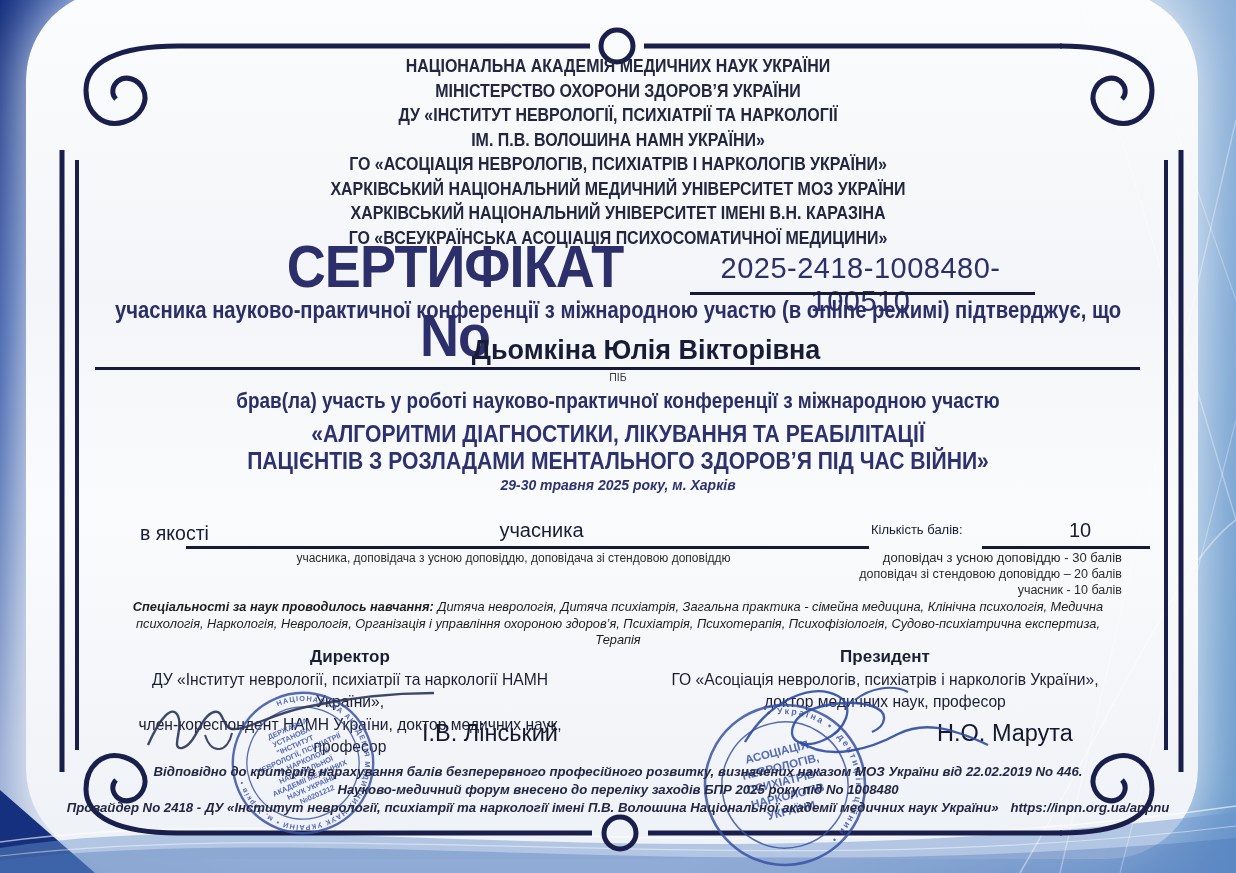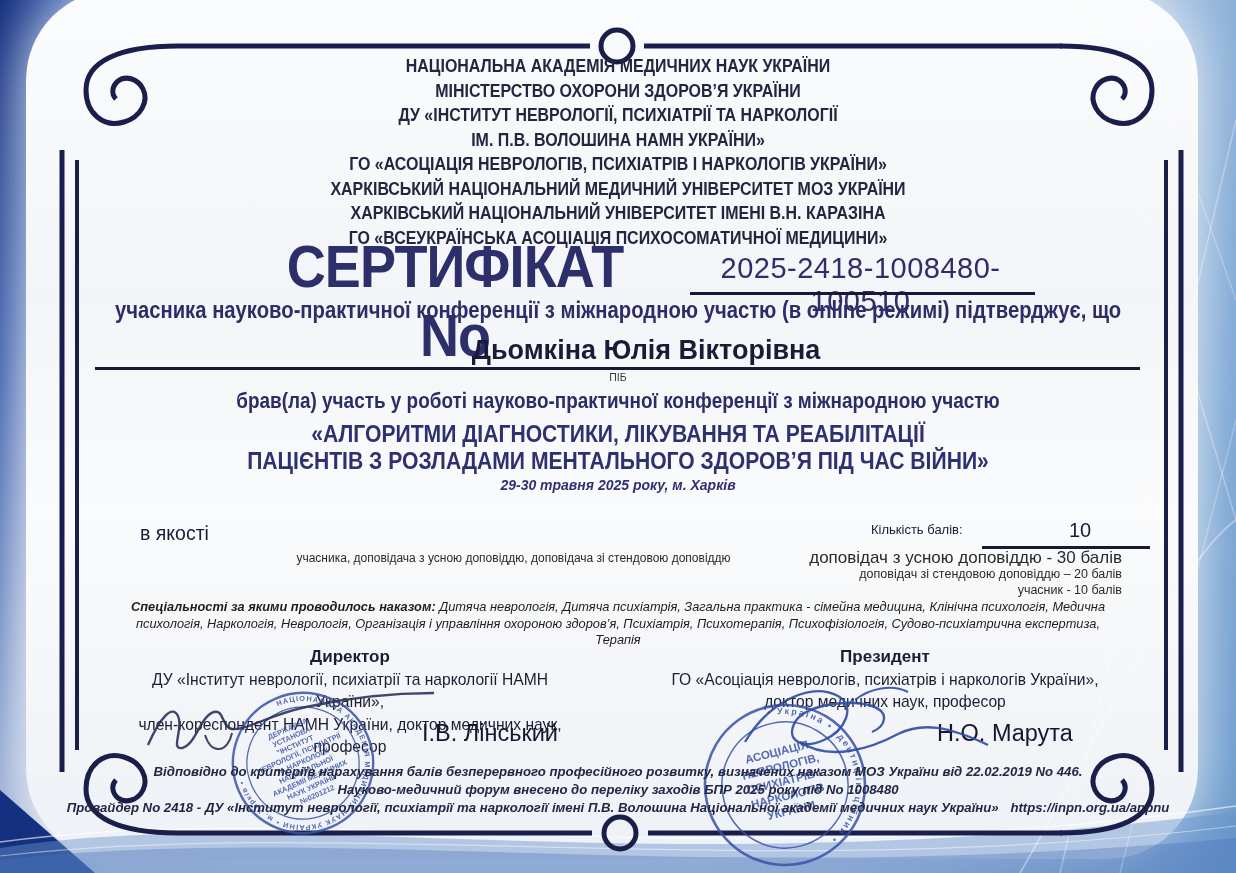--- a/index.html
+++ b/index.html
@@ -83,32 +83,33 @@
   <div class="abs rule" style="left:95px;top:367px;width:1045px;height:3px;"></div>
   <div class="abs center" style="left:60px;top:371px;width:1116px;font-size:10.5px;color:#3a3a3a;">ПІБ</div>
 
   <div class="abs center cond88 navy" style="left:0;top:389px;width:1236px;font-size:21.5px;font-weight:bold;">брав(ла) участь у роботі науково-практичної конференції з міжнародною участю</div>
 
   <div class="abs center cond88 titleblue" style="left:0;top:420px;width:1236px;font-size:24px;font-weight:bold;">«АЛГОРИТМИ ДІАГНОСТИКИ, ЛІКУВАННЯ ТА РЕАБІЛІТАЦІЇ</div>
   <div class="abs center cond88 titleblue" style="left:0;top:447px;width:1236px;font-size:24px;font-weight:bold;">ПАЦІЄНТІВ З РОЗЛАДАМИ МЕНТАЛЬНОГО ЗДОРОВ’Я ПІД ЧАС ВІЙНИ»</div>
   <div class="abs center titleblue" style="left:0;top:477px;width:1236px;font-size:14px;font-weight:bold;font-style:italic;">29-30 травня 2025 року, м. Харків</div>
 
   <div class="abs dark" style="left:112px;top:522px;font-size:19.5px;">в якості</div>
+  <div class="abs center dark" style="left:186px;top:519px;width:655px;height:27px;border-bottom:3px solid #161a38;font-size:20px;">учасника</div>
   <div class="abs center small" style="left:186px;top:551px;width:655px;">учасника, доповідача з усною доповіддю, доповідача зі стендовою доповіддю</div>
 
   <div class="abs dark" style="left:843px;top:522px;font-size:13px;">Кількість балів:</div>
   <div class="abs center dark" style="left:982px;top:519px;width:140px;height:27px;border-bottom:3px solid #161a38;font-size:20px;">10</div>
   <div class="abs" style="left:700px;top:550px;width:422px;text-align:right;">
-    <div class="small" style="font-size:17px;line-height:16px;">доповідач з усною доповіддю - 30 балів</div>
+    <div class="small" style="font-size:13px;line-height:16px;">доповідач з усною доповіддю - 30 балів</div>
     <div class="small" style="font-size:12.5px;line-height:16px;">доповідач зі стендовою доповіддю – 20 балів</div>
     <div class="small" style="font-size:12.5px;line-height:16px;">учасник - 10 балів</div>
   </div>
 
   <div class="abs center" style="left:118px;top:599px;width:1000px;font-size:12.8px;font-style:italic;line-height:16.5px;color:#1d1d1d;">
-    <span style="font-weight:bold;">Спеціальності за якими проводилось наказом:</span>
+    <span style="font-weight:bold;">Спеціальності за наук проводилось навчання:</span>
     <span>Дитяча неврологія, Дитяча психіатрія, Загальна практика - сімейна медицина, Клінічна психологія, Медична психологія, Наркологія, Неврологія, Організація і управління охороною здоров’я, Психіатрія, Психотерапія, Психофізіологія, Судово-психіатрична експертиза, Терапія</span>
   </div>
 
   <div class="abs center sig-block" style="left:110px;top:646px;width:480px;font-weight:normal;">
     <div style="font-weight:bold;">Директор</div>
     <div class="cond92">ДУ «Інститут неврології, психіатрії та наркології НАМН України»,</div>
     <div class="cond92">член-кореспондент НАМН України, доктор медичних наук, професор</div>
   </div>
   <div class="abs center" style="left:390px;top:720px;width:200px;font-size:23.5px;color:#15172c;">І.В. Лінський</div>
 

